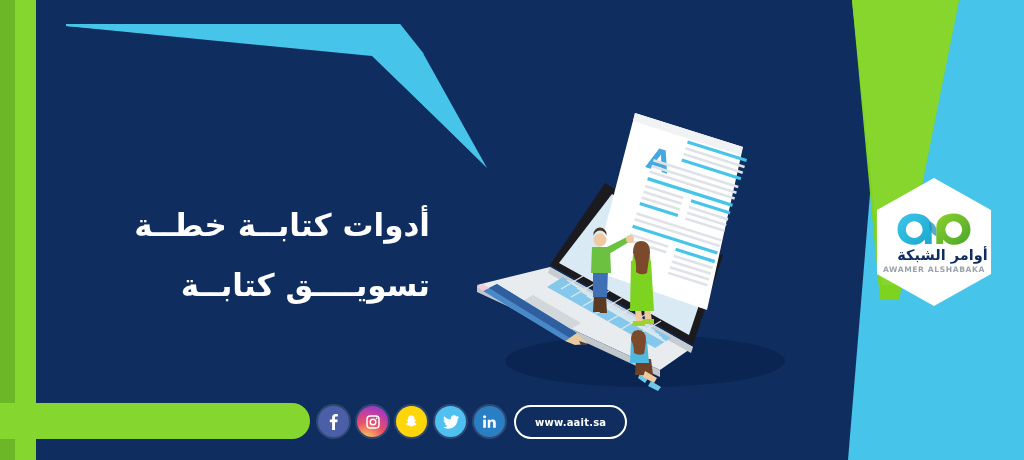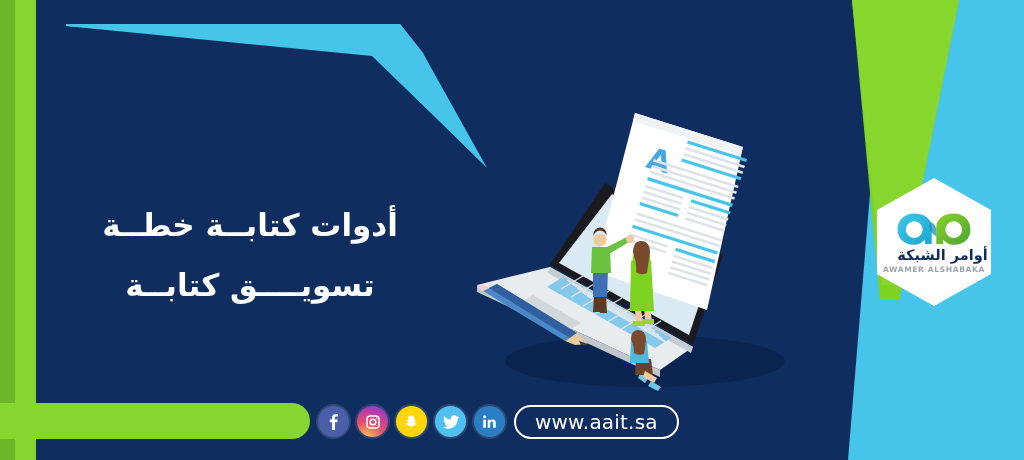--- a/index.html
+++ b/index.html
@@ -15,21 +15,21 @@
 
   
   .chevron{position:absolute;left:0;top:0;width:520px;height:200px;}
 
   
   .right-shapes{position:absolute;right:0;top:0;width:200px;height:460px;}
 
   
   .headline{
     position:absolute;left:70px;top:196px;width:360px;
-    text-align:center;direction:rtl;color:#ffffff;
+    text-align:right;direction:rtl;color:#ffffff;
     font-size:31px;font-weight:700;line-height:1.92;letter-spacing:0px;
   }
   .headline .line{display:block;white-space:nowrap;}
 
   
   .green-bar{
     position:absolute;left:0;top:403px;width:310px;height:36px;
     background:#85d62e;border-radius:0 18px 18px 0;
   }
 
@@ -46,21 +46,21 @@
   .soc-ig{background:radial-gradient(circle at 30% 110%,#f9d85e 0%,#e8506a 45%,#b33cb0 75%,#7b3fd4 100%);}
   .soc-sc{background:#ffd60a;}
   .soc-tw{background:#4fc0ef;}
   .soc-in{background:#2a7fc4;}
 
   
   .url-pill{
     position:absolute;left:514px;top:405px;
     height:30px;padding:0 19px;border:2px solid #ffffff;border-radius:18px;
     display:flex;align-items:center;justify-content:flex-end;
-    color:#ffffff;font-size:20px;font-weight:400;letter-spacing:.2px;
+    color:#ffffff;font-size:10px;font-weight:700;letter-spacing:.2px;
   }
 
   
   .logo-hex{
     position:absolute;left:872px;top:178px;width:124px;height:128px;
     background:#ffffff;
     clip-path:polygon(50% 0%,96% 25%,96% 75%,50% 100%,4% 75%,4% 25%);
     display:flex;flex-direction:column;align-items:center;justify-content:center;
     filter:drop-shadow(0 2px 5px rgba(0,0,0,.25));
   }

